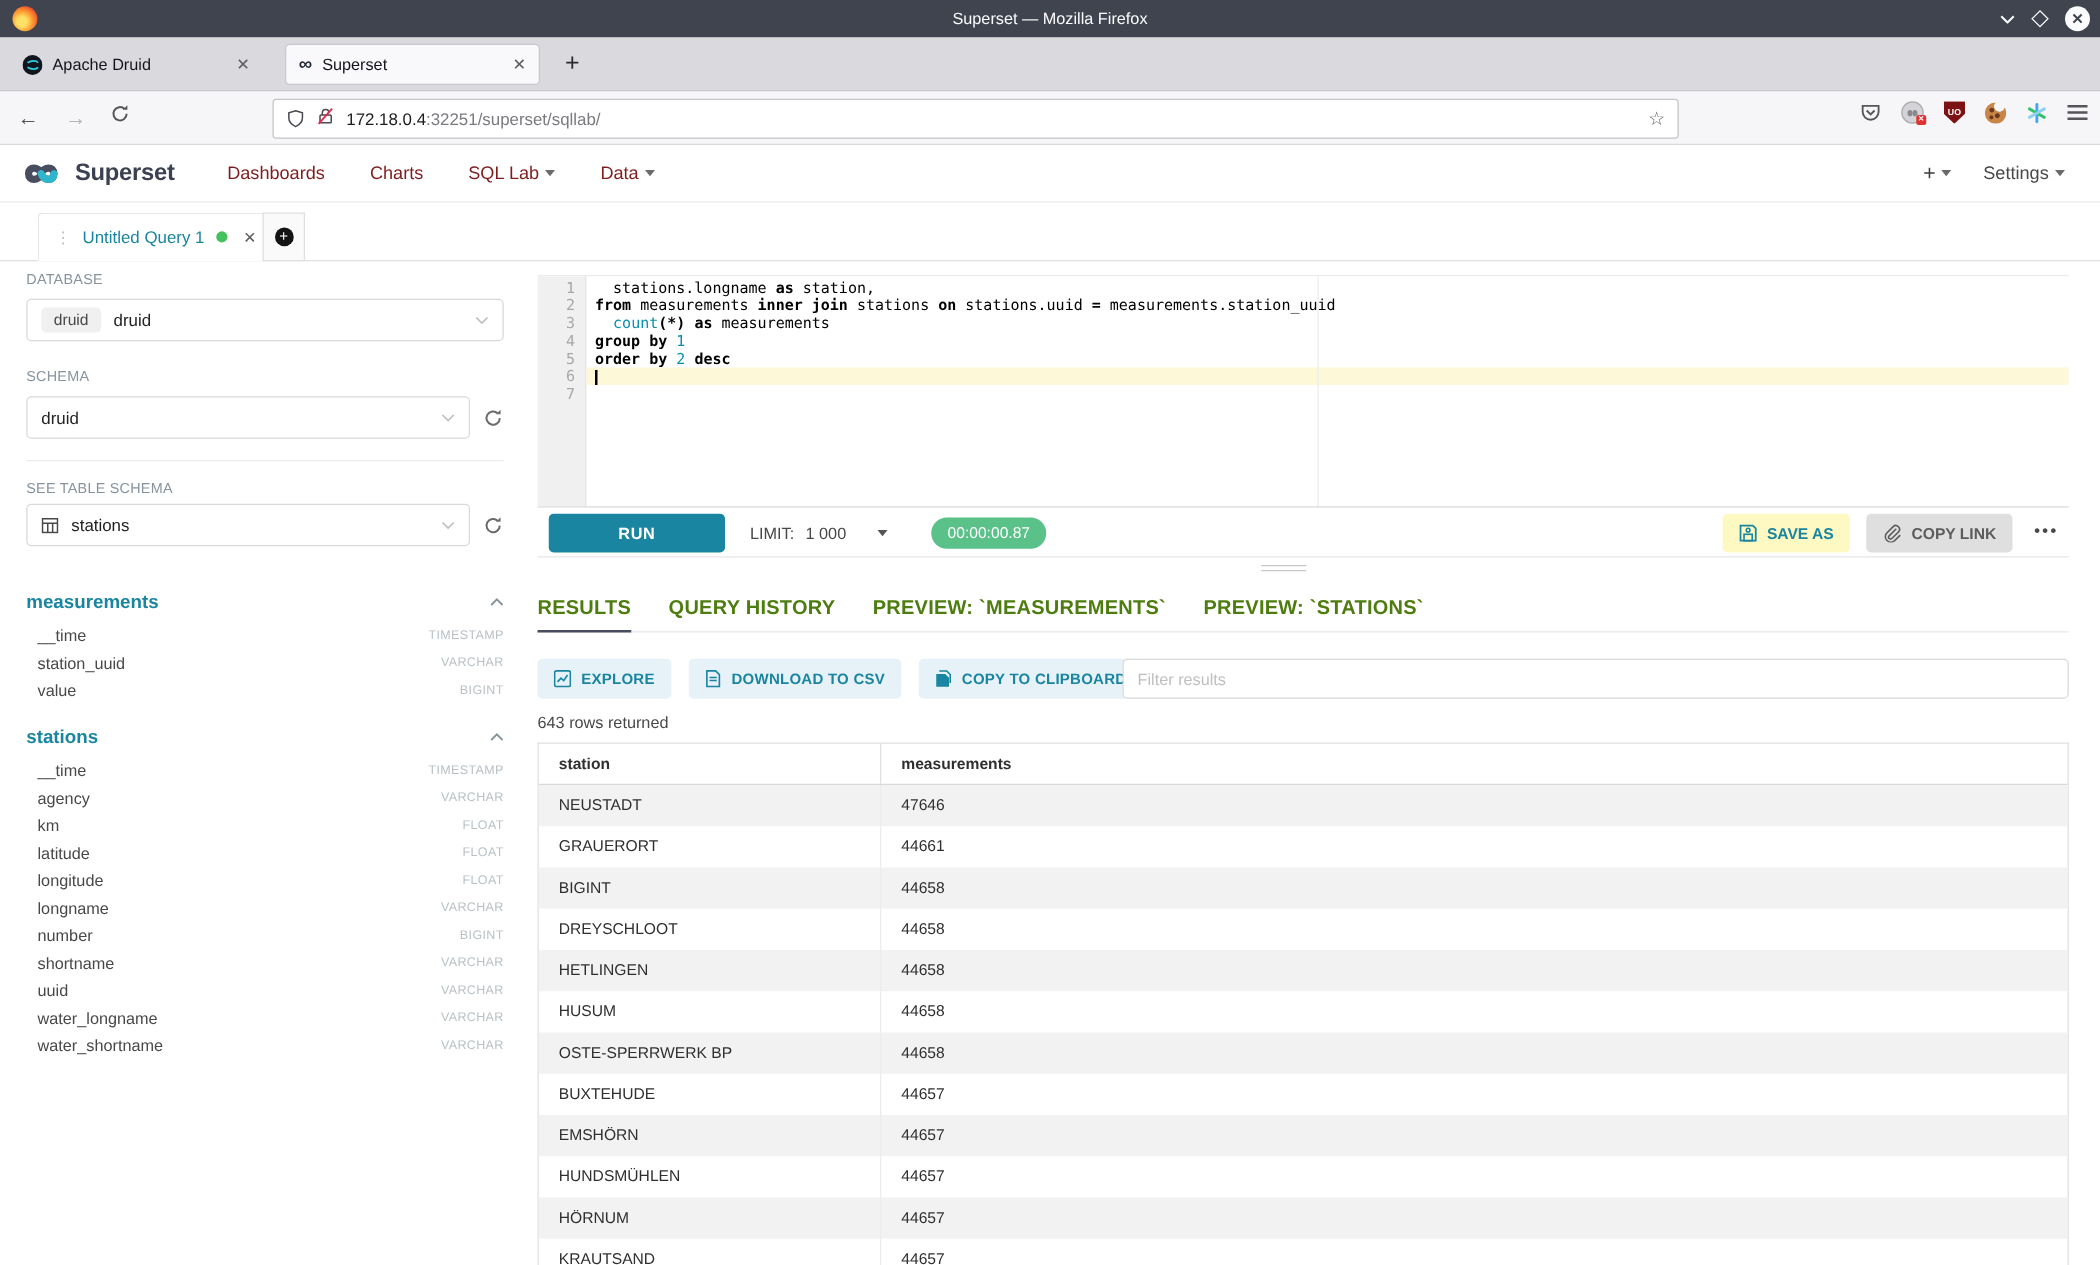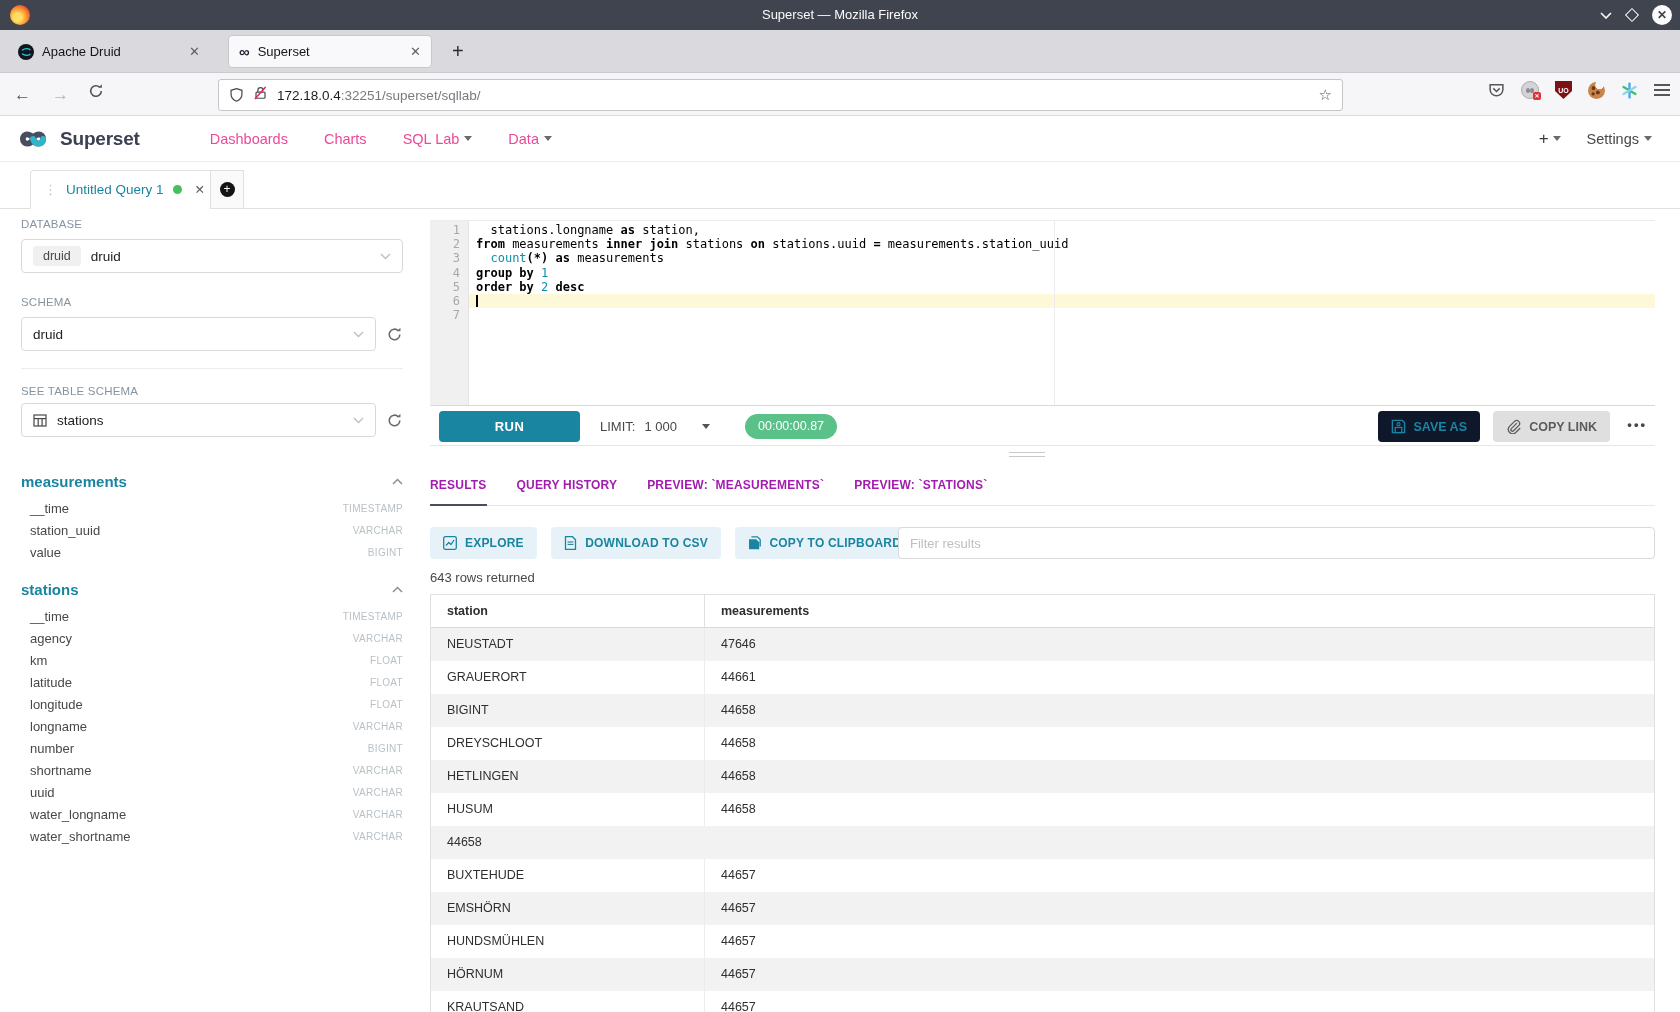--- a/index.html
+++ b/index.html
@@ -55,21 +55,21 @@
       radial-gradient(circle at 30% 70%, #6b3a1e 0 1.3px, transparent 1.9px),
       #c98548; }
   .burger { width:16px; height:12px; border-top:2px solid #55555a; border-bottom:2px solid #55555a; position:relative; }
   .burger:before { content:""; position:absolute; left:0; right:0; top:3px; height:2px; background:#55555a; }
 
   
   .ssnav { position:absolute; top:116px; left:0; width:1680px; height:46px; background:#fff;
     border-bottom:1px solid #ececec; display:flex; align-items:center; }
   .brand { display:flex; align-items:center; gap:6px; margin-left:12px; }
   .brand-name { font-size:19px; font-weight:bold; color:#3b4152; letter-spacing:-0.2px; }
-  .navitems { display:flex; gap:36px; margin-left:70px; font-size:14.5px; color:#ec4899; }
+  .navitems { display:flex; gap:36px; margin-left:42px; font-size:14.5px; color:#7f1d1d; }
   .navitem { display:flex; align-items:center; gap:5px; }
   .caret { width:0; height:0; border-left:4px solid transparent; border-right:4px solid transparent; border-top:5px solid #6a6a6a; }
   .nav-right { margin-left:auto; margin-right:28px; display:flex; align-items:center; gap:26px; font-size:14.5px; }
   .plusbtn { display:flex; align-items:center; gap:4px; font-size:17px; color:#3b3b3b; }
 
   
   .qtabs { position:absolute; top:170px; left:0; width:1680px; height:39px; border-bottom:1px solid #e0e0e0; }
   .qtab { position:absolute; left:30px; top:0; height:39px; background:#fff; border:1px solid #e0e0e0; border-bottom:1px solid #fff;
     border-radius:4px 4px 0 0; display:flex; align-items:center; gap:9px; padding:0 13px; }
   .drag-dots { color:#c0c0c0; font-size:13px; }
@@ -123,33 +123,33 @@
 
   
   .runrow { position:absolute; left:430px; top:411px; width:1225px; height:31px; }
   .run-btn { position:absolute; left:9px; top:0; width:141px; height:31px; background:#1985a0; color:#fff;
     font-size:13px; font-weight:bold; letter-spacing:0.5px; border:none; border-radius:4px; text-align:center; line-height:31px; }
   .limit-group { position:absolute; left:170px; top:0; height:31px; display:flex; align-items:center; gap:9px;
     font-size:13px; color:#484848; }
   .limit-caret { margin-left:16px; border-top-color:#555; }
   .timer { position:absolute; left:315px; top:3px; height:25px; padding:0 13px; border-radius:13px; background:#5ac189;
     color:#fff; font-size:12.5px; line-height:25px; }
-  .saveas { position:absolute; right:175px; top:0; height:31px; padding:0 13px; background:#0f172a; border:none;
+  .saveas { position:absolute; right:175px; top:0; height:31px; padding:0 13px; background:#fef9c3; border:none;
     border-radius:4px; color:#1985a0; font-size:12.5px; font-weight:bold; display:flex; align-items:center; gap:8px;margin-left:27px; }
   .copylink { position:absolute; right:45px; top:0; height:31px; padding:0 13px; background:#dfdfdf; border:none;
     border-radius:4px; color:#5c5c5c; font-size:12.5px; font-weight:bold; display:flex; align-items:center; gap:8px; }
   .moredots { position:absolute; right:8px; top:6px; color:#484848; font-size:13px; font-weight:bold; letter-spacing:2px; }
 
   
   .south-sep { position:absolute; left:430px; top:445px; width:1225px; border-top:1px solid #e6e6e6; }
   .split-handle { position:absolute; left:1009px; top:452px; width:36px; }
   .split-handle div { height:1px; background:#c8c8c8; margin-bottom:3px; }
   .stabs { position:absolute; left:430px; top:470px; width:1225px; height:36px; border-bottom:1px solid #e8e8e8;
     display:flex; gap:30px; }
-  .stab { font-size:12px; font-weight:600; color:#a21caf; letter-spacing:0.2px; padding-top:8px; height:36px; }
+  .stab { font-size:16px; font-weight:600; color:#4d7c0f; letter-spacing:0.2px; padding-top:8px; height:36px; }
   .stab.active { border-bottom:2px solid #484d60; }
   .actions { position:absolute; left:430px; top:527px; width:1225px; height:32px; }
   .act-btn { height:32px; padding:0 13px; background:#e7f2f8; border:none; border-radius:4px; color:#1985a0;
     font-size:12px; font-weight:bold; letter-spacing:0.2px; display:inline-flex; align-items:center; gap:8px; margin-right:10px; }
   .filter-input { position:absolute; left:468px; top:0; width:757px; height:32px; border:1px solid #d9d9d9;
     border-radius:4px; padding:0 11px; font-size:13px; font-family:"Liberation Sans", sans-serif; color:#333; }
   .filter-input::placeholder { color:#bfbfbf; }
   .rows-returned { position:absolute; left:430px; top:570px; font-size:13px; color:#484848; }
 
   .rtable { position:absolute; left:430px; top:594px; width:1225px; border:1px solid #e0e0e0; border-bottom:none; background:#fff; }
@@ -526,20 +526,21 @@
         </div>
         <div class="trow">
           <div class="td td1">HETLINGEN</div>
           <div class="td">44658</div>
         </div>
         <div class="trow">
           <div class="td td1">HUSUM</div>
           <div class="td">44658</div>
         </div>
         <div class="trow">
+          <div class="td td1">OSTE-SPERRWERK BP</div>
           <div class="td">44658</div>
         </div>
         <div class="trow">
           <div class="td td1">BUXTEHUDE</div>
           <div class="td">44657</div>
         </div>
         <div class="trow">
           <div class="td td1">EMSHÖRN</div>
           <div class="td">44657</div>
         </div>

